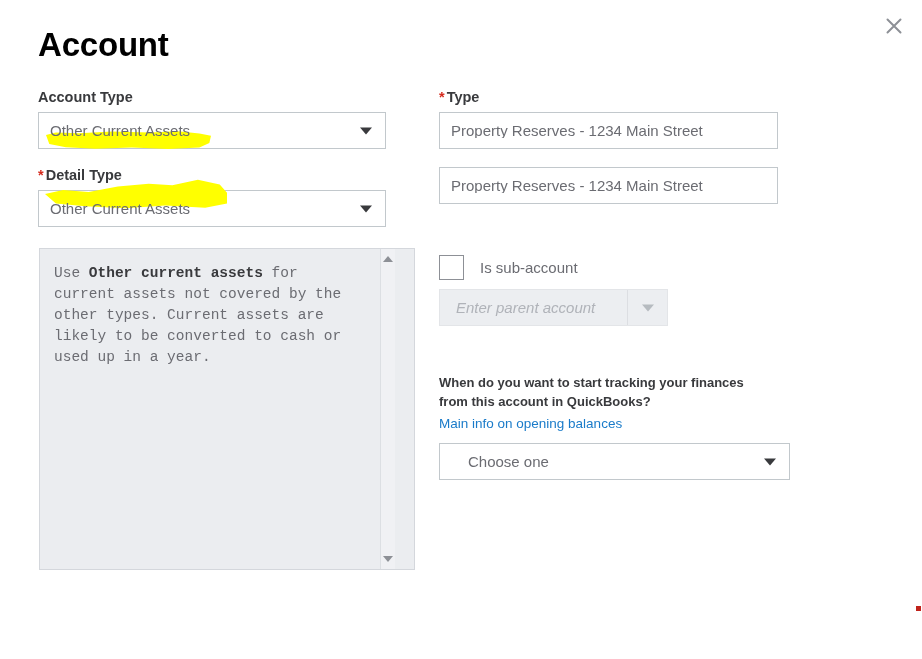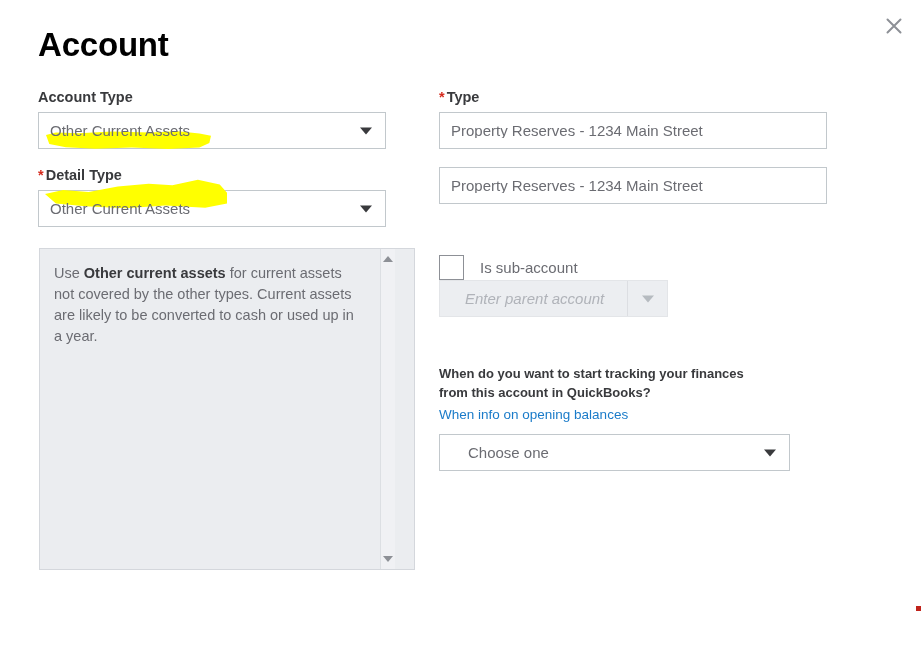--- a/index.html
+++ b/index.html
@@ -139,21 +139,21 @@
     border: 1px solid #d4d7dc;
     background: #ebedf0;
     display: flex;
   }
   #help-text {
     flex: 1;
     padding: 14px 16px 0 14px;
     font-size: 14.5px;
     line-height: 21px;
     color: #6b6c72;
-    font-family: Liberation Sans, sans-serif;
+    font-family: Liberation Mono, monospace;
     max-width: 340px;
   }
   #help-text b { color: #393a3d; font-weight: bold; }
   #help-scrollbar {
     width: 15px;
     background: #f0f1f4;
     border-left: 1px solid #dcdfe3;
     position: relative;
   }
   .scroll-arrow {
@@ -170,26 +170,27 @@
   }
   #scroll-down {
     bottom: 7px;
     border-left: 5px solid transparent;
     border-right: 5px solid transparent;
     border-top: 6px solid #8d9096;
   }
 
   
   .right-field { margin-bottom: 18px; }
-  .right-field .control { width: 388px; }
+  .right-field .control { width: 339px; }
 
   #subaccount-block { margin-top: 51px; }
   #subaccount-row {
     display: flex;
     align-items: center;
+    margin-bottom: 9px;
   }
   #subaccount-checkbox {
     width: 25px;
     height: 25px;
     border: 1px solid #8d9096;
     background: #ffffff;
     cursor: pointer;
     flex: 0 0 auto;
   }
   #subaccount-label {
@@ -201,21 +202,21 @@
   #parent-account-control {
     width: 229px;
     height: 37px;
     border: 1px solid #e3e5e8;
     background: #eceef1;
     display: flex;
     align-items: center;
     position: relative;
   }
   #parent-account-placeholder {
-    padding-left: 25px;
+    padding-left: 16px;
     font-size: 15px;
     font-style: italic;
     color: #b0b3b9;
     line-height: 1;
   }
   #parent-account-divider {
     position: absolute;
     right: 39px;
     top: 0;
     bottom: 0;
@@ -329,21 +330,21 @@
     </div>
     <div id="parent-account-control">
       <span id="parent-account-placeholder">Enter parent account</span>
       <span id="parent-account-divider"></span>
       <span class="caret light"></span>
     </div>
   </div>
 
   <div id="tracking-block">
     <div id="tracking-question">When do you want to start tracking your finances from this account in QuickBooks?</div>
-    <a id="opening-balance-link">When info on opening balances</a>
+    <a id="opening-balance-link">Main info on opening balances</a>
     <div class="control" id="opening-balance-select">
       <span class="value">Choose one</span>
       <span class="caret"></span>
     </div>
   </div>
 </div>
 
 <div id="stray-mark"></div>
 
 </body></html>

